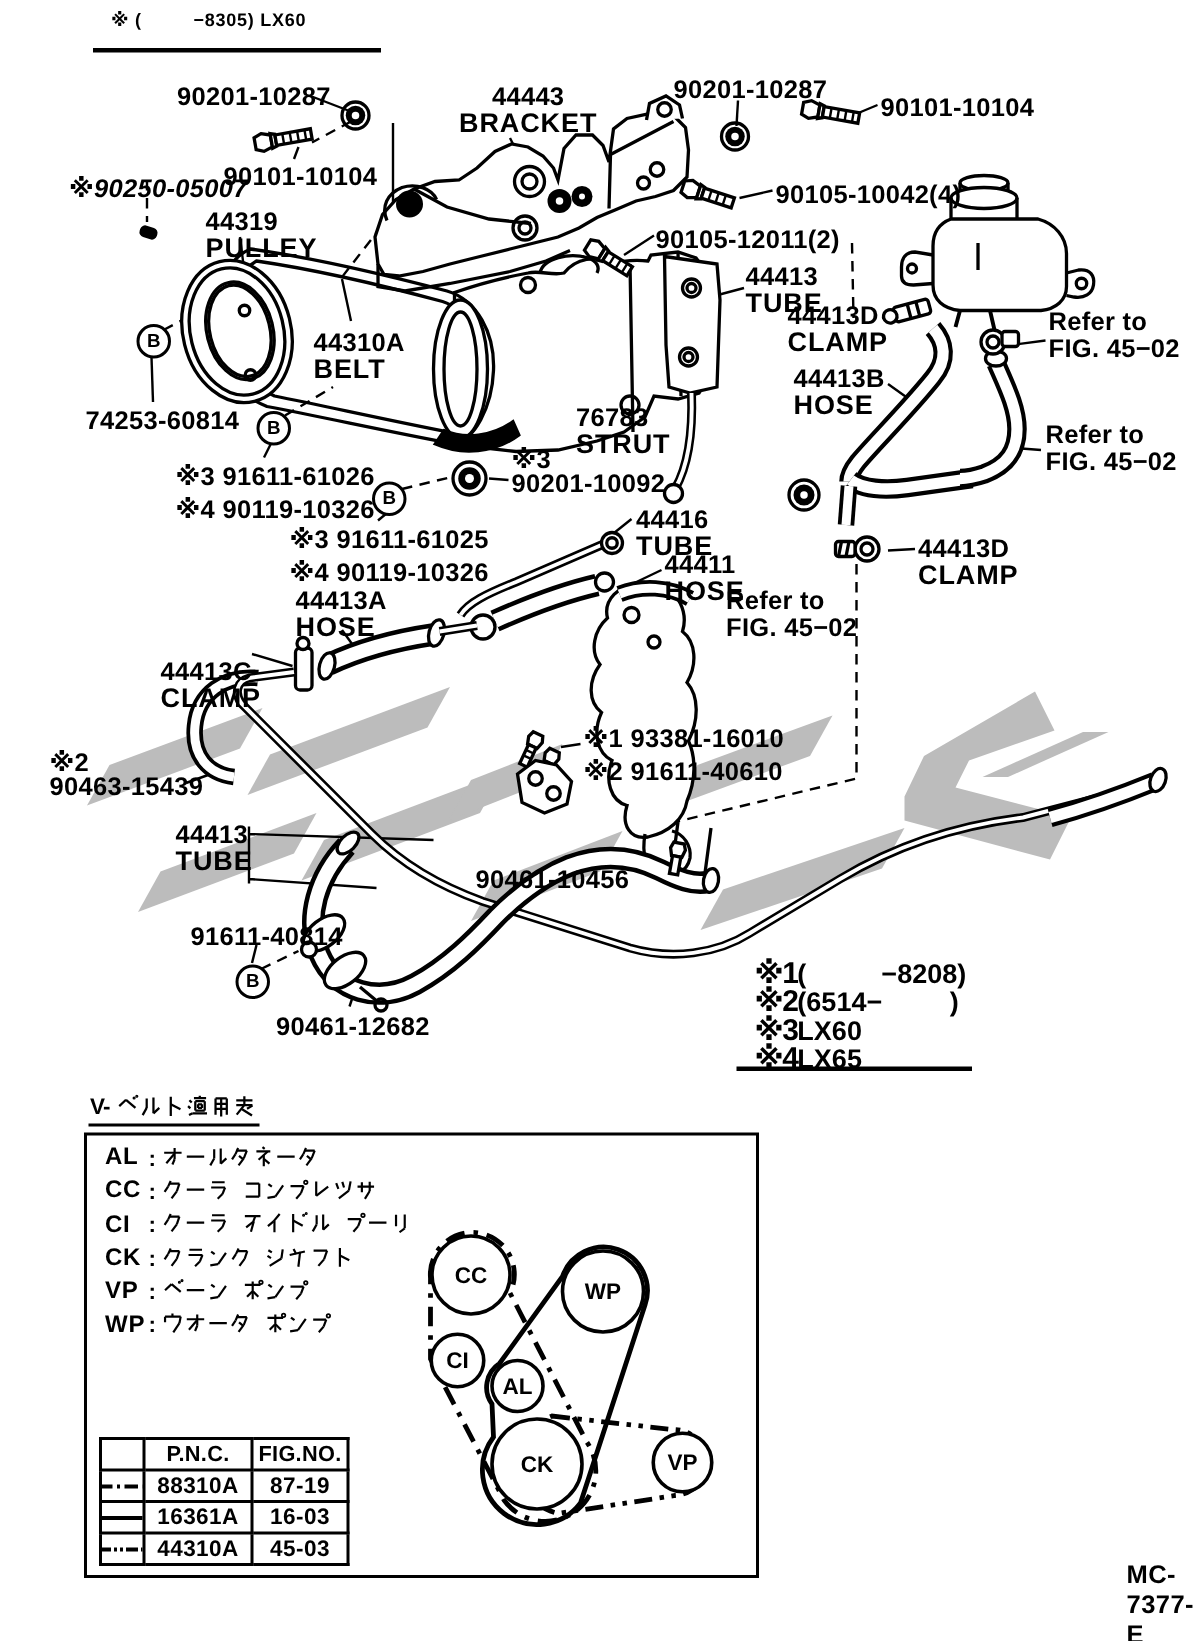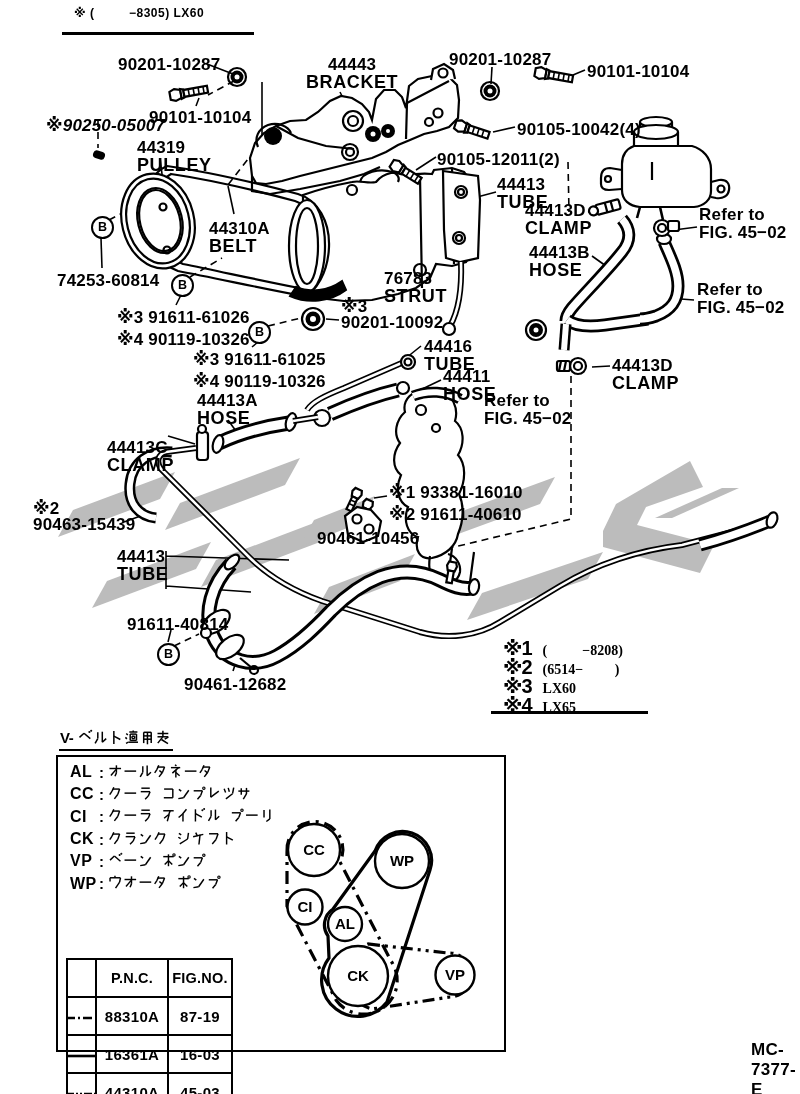--- a/index.html
+++ b/index.html
@@ -10,37 +10,37 @@
   .callout{position:absolute;z-index:3;line-height:21.5px;}
   .callout .num{font-weight:700;font-size:17px;letter-spacing:0.2px;white-space:pre;}
   .callout .sub{font-weight:700;font-size:18px;letter-spacing:0.6px;white-space:pre;margin-top:-4px;}
   .header{left:74px;top:6px;font-weight:700;font-size:12px;letter-spacing:0.5px;}
   .hrule{position:absolute;left:62px;top:32px;width:192px;height:3px;background:#000;z-index:3;}
   .marker{position:absolute;z-index:3;width:19px;height:19px;border:2.2px solid #000;border-radius:50%;
           background:#fff;text-align:center;font-weight:700;font-size:12.5px;line-height:19px;}
   .footnotes{position:absolute;left:503px;top:636px;z-index:3;}
   .fn-row{height:19px;display:flex;align-items:baseline;}
   .fn-mark{font-weight:700;font-size:20px;letter-spacing:-1px;}
-  .fn-text{font-weight:700;font-size:14px;margin-left:11px;white-space:pre;font-family:Liberation Serif, serif;}
+  .fn-text{font-weight:700;font-size:18px;margin-left:0;white-space:pre;}
   .fn-rule{position:absolute;left:491px;top:711px;width:157px;height:3px;background:#000;z-index:3;}
   .vbelt-title{position:absolute;left:60px;top:729px;z-index:3;height:22px;}
   .vtitle-underline{position:absolute;left:59px;top:749px;width:114px;height:2px;background:#000;z-index:3;}
   .legend-box{position:absolute;left:56px;top:755px;width:446px;height:293px;border:2.5px solid #000;z-index:2;}
   .legend{position:absolute;left:70px;top:761px;z-index:3;}
   .lg-row{height:22.3px;display:flex;align-items:center;}
   .lg-code{font-weight:700;font-size:16px;width:29px;letter-spacing:0.5px;}
   .lg-colon{font-weight:700;font-size:15px;margin-right:4px;}
   .ptable{position:absolute;left:66px;top:958px;z-index:3;border-collapse:collapse;}
   .ptable td,.ptable th{border:2.3px solid #000;font-weight:700;padding:0;text-align:center;}
   .ptable th{font-size:14.5px;letter-spacing:0.2px;}
   .ptable td{font-size:15px;letter-spacing:0.3px;}
   .col-style{width:27px;}
   .col-pnc{width:70px;}
   .col-fig{width:62px;}
-  .ptable tr{height:38px;}
+  .ptable tr{height:21px;}
   .docnum{position:absolute;left:751px;top:1040px;font-weight:700;font-size:17px;letter-spacing:0.3px;z-index:3;}
   .wm{fill:#bcbcbc;stroke:none;}
   .ln{stroke:#000;stroke-width:1.6;fill:none;}
   .lnd{stroke:#000;stroke-width:1.6;fill:none;stroke-dasharray:7 5;}
   .o2{stroke:#000;stroke-width:2.2;fill:none;}
   .o2f{stroke:#000;stroke-width:2.2;fill:#fff;}
   .o2w{stroke:#000;stroke-width:2.2;fill:#fff;}
   .tube15{stroke:#000;stroke-width:15;fill:none;}
   .tube15-core{stroke:#fff;stroke-width:9;fill:none;}
   .tube13{stroke:#000;stroke-width:13;fill:none;}
@@ -455,21 +455,21 @@
         <div class="sub">CLAMP</div>
       </div>
       <div class="callout" style="left: 389px; top: 482px;">
         <div class="num">※1 93381-16010</div>
         <div class="num">※2 91611-40610</div>
       </div>
       <div class="callout" style="left: 33px; top: 501px; line-height: 16px;">
         <div class="num">※2</div>
         <div class="num">90463-15439</div>
       </div>
-      <div class="callout" style="left: 317px; top: 528px;">
+      <div class="callout" style="left: 317px; top: 576px;">
         <div class="num">90461-10456</div>
       </div>
       <div class="callout" style="left: 117px; top: 546px;">
         <div class="num">44413</div>
         <div class="sub">TUBE</div>
       </div>
       <div class="callout" style="left: 127px; top: 614px;">
         <div class="num">91611-40814</div>
       </div>
       <div class="callout" style="left: 184px; top: 674px;">

